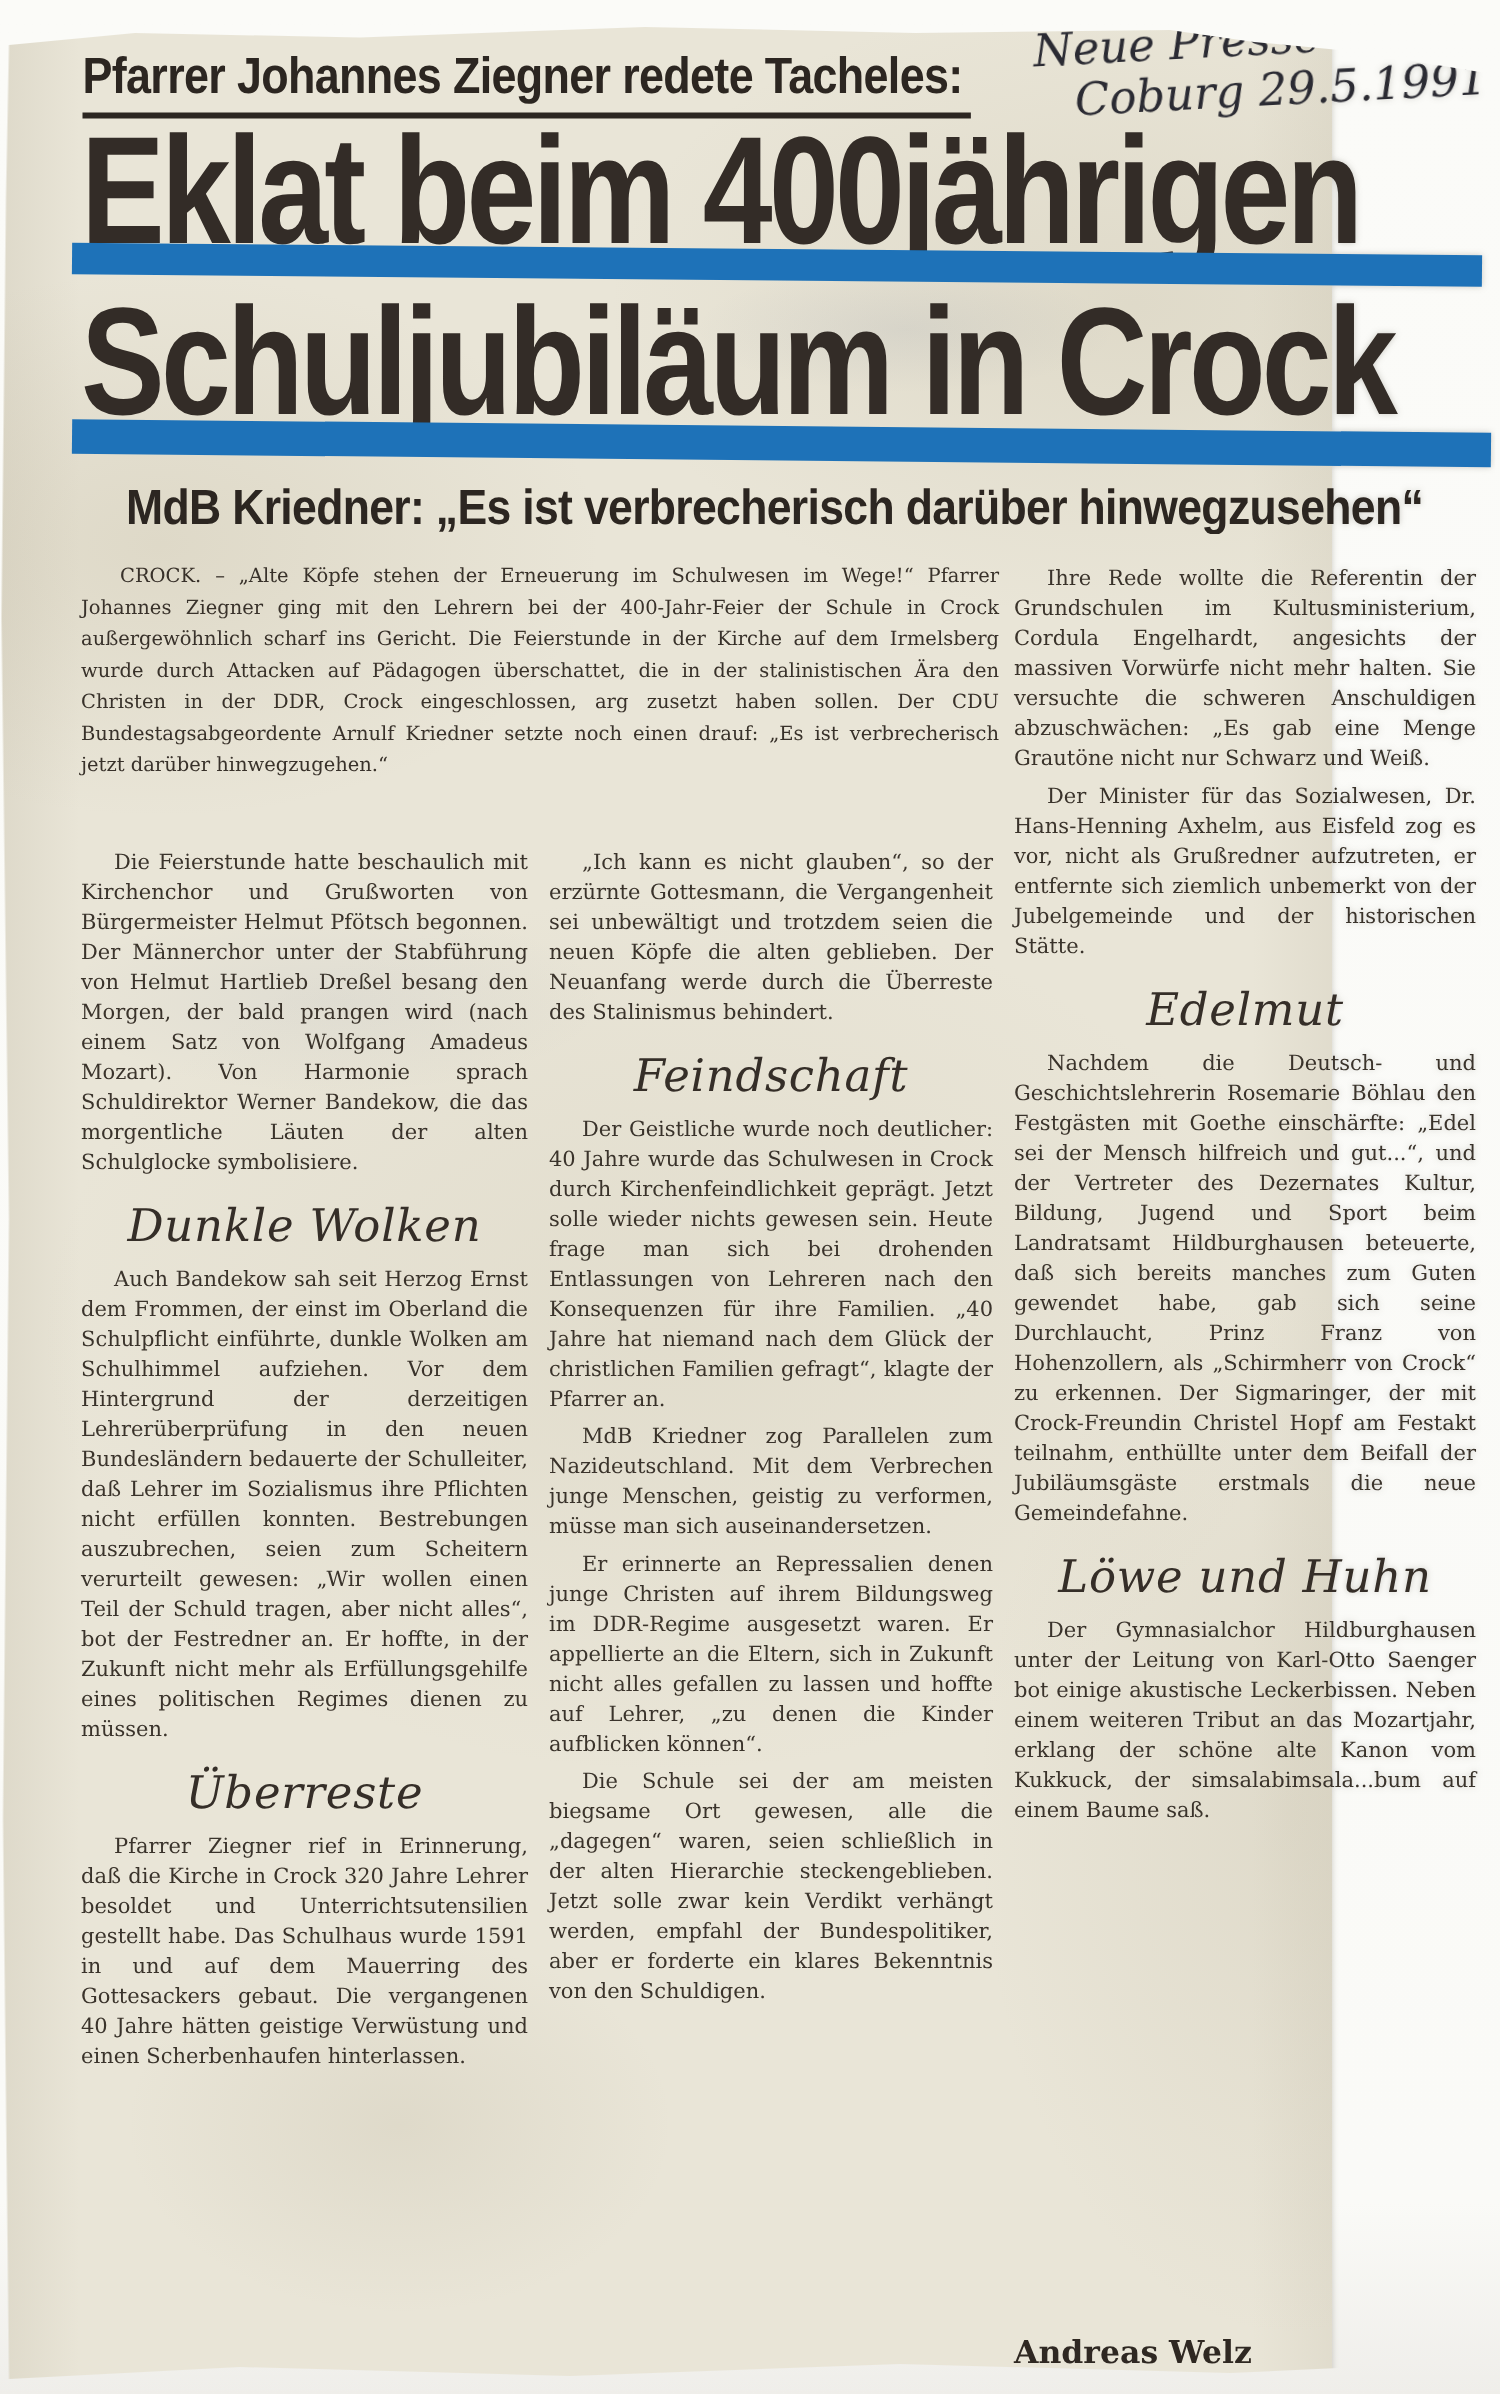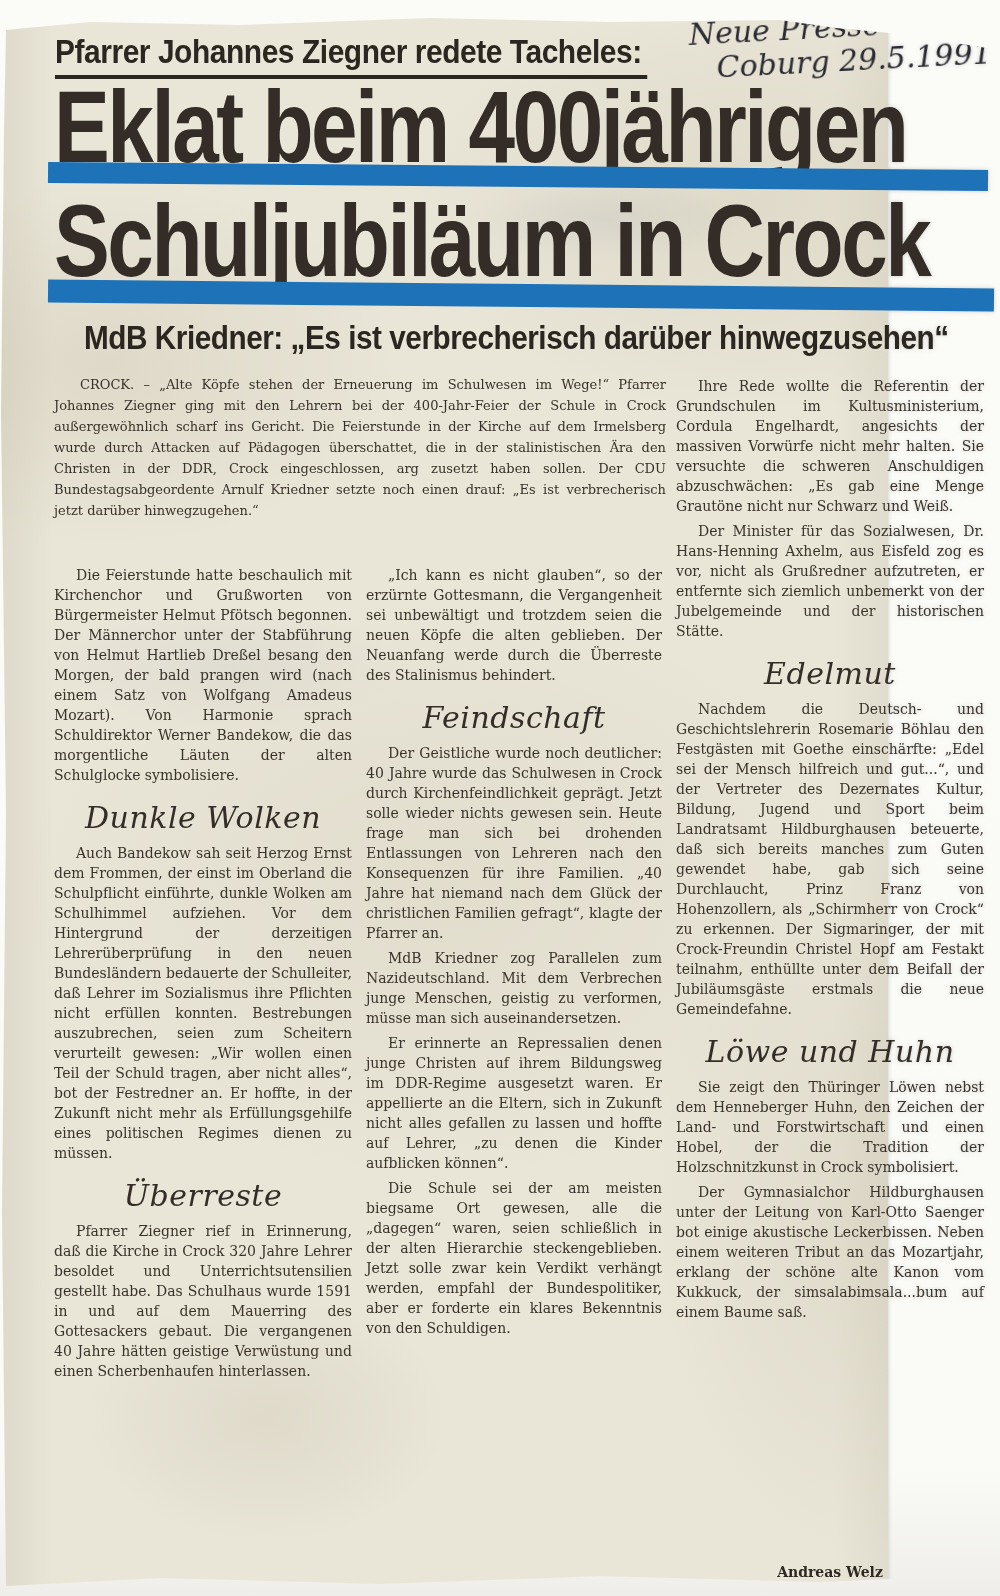--- a/index.html
+++ b/index.html
@@ -68,21 +68,21 @@
   .col{position:absolute;text-align:justify;color:#3a332b;}
   .col1{left:54px;top:553px;width:298px;}
   .col2{left:366px;top:553px;width:296px;}
   .col3{left:676px;top:364px;width:308px;}
   .col p.para{margin:0 0 5px;font-size:14px;line-height:20px;text-indent:22px;overflow-wrap:break-word;}
   .col h2.sec{
     margin:16px 0 8px;font-weight:400;font-size:30px;line-height:34px;
     text-align:center;letter-spacing:0.5px;color:#352e28;font-style:italic;
   }
   .byline{
-    margin-top:20px;font-weight:bold;font-size:14px;text-align:center;color:#2f2822;
+    margin-top:20px;font-weight:bold;font-size:21px;text-align:left;color:#2f2822;
   }
 </style>
 </head>
 <body>
 
 <div class="clipping">
 
   <div class="kicker">Pfarrer Johannes Ziegner redete Tacheles:</div>
 
   <div class="handwriting">
@@ -114,20 +114,19 @@
       <p class="para">Er erinnerte an Repressalien denen junge Christen auf ihrem Bildungsweg im DDR-Regime ausgesetzt waren. Er appellierte an die Eltern, sich in Zukunft nicht alles gefallen zu lassen und hoffte auf Lehrer, „zu denen die Kinder aufblicken können“.</p>
       <p class="para">Die Schule sei der am meisten biegsame Ort gewesen, alle die „dagegen“ waren, seien schließlich in der alten Hierarchie steckengeblieben. Jetzt solle zwar kein Verdikt verhängt werden, empfahl der Bundespolitiker, aber er forderte ein klares Bekenntnis von den Schuldigen.</p>
     </div>
   <div class="col col3">
 
   <p class="para">Ihre Rede wollte die Referentin der Grundschulen im Kultusministerium, Cordula Engelhardt, angesichts der massiven Vorwürfe nicht mehr halten. Sie versuchte die schweren Anschuldigen abzuschwächen: „Es gab eine Menge Grautöne nicht nur Schwarz und Weiß.</p>
       <p class="para">Der Minister für das Sozialwesen, Dr. Hans-Henning Axhelm, aus Eisfeld zog es vor, nicht als Grußredner aufzutreten, er entfernte sich ziemlich unbemerkt von der Jubelgemeinde und der historischen Stätte.</p>
       <h2 class="sec">Edelmut</h2>
       <p class="para">Nachdem die Deutsch- und Geschichtslehrerin Rosemarie Böhlau den Festgästen mit Goethe einschärfte: „Edel sei der Mensch hilfreich und gut...“, und der Vertreter des Dezernates Kultur, Bildung, Jugend und Sport beim Landratsamt Hildburghausen beteuerte, daß sich bereits manches zum Guten gewendet habe, gab sich seine Durchlaucht, Prinz Franz von Hohenzollern, als „Schirmherr von Crock“ zu erkennen. Der Sigmaringer, der mit Crock-Freundin Christel Hopf am Festakt teilnahm, enthüllte unter dem Beifall der Jubiläumsgäste erstmals die neue Gemeindefahne.</p>
       <h2 class="sec">Löwe und Huhn</h2>
-      <p class="para">Sie zeigt den Thüringer Löwen nebst dem Henneberger Huhn, den Zeichen der Land- und Forstwirtschaft und einen Hobel, der die Tradition der Holzschnitzkunst in Crock symbolisiert.</p>
       <p class="para">Der Gymnasialchor Hildburghausen unter der Leitung von Karl-Otto Saenger bot einige akustische Leckerbissen. Neben einem weiteren Tribut an das Mozartjahr, erklang der schöne alte Kanon vom Kukkuck, der simsalabimsala...bum auf einem Baume saß.</p>
     </div>
   <div class="col col3" style="top:auto;bottom:28px;">
     <div class="byline">Andreas Welz</div>
   </div>
 
 </div>
 
 </body></html>

